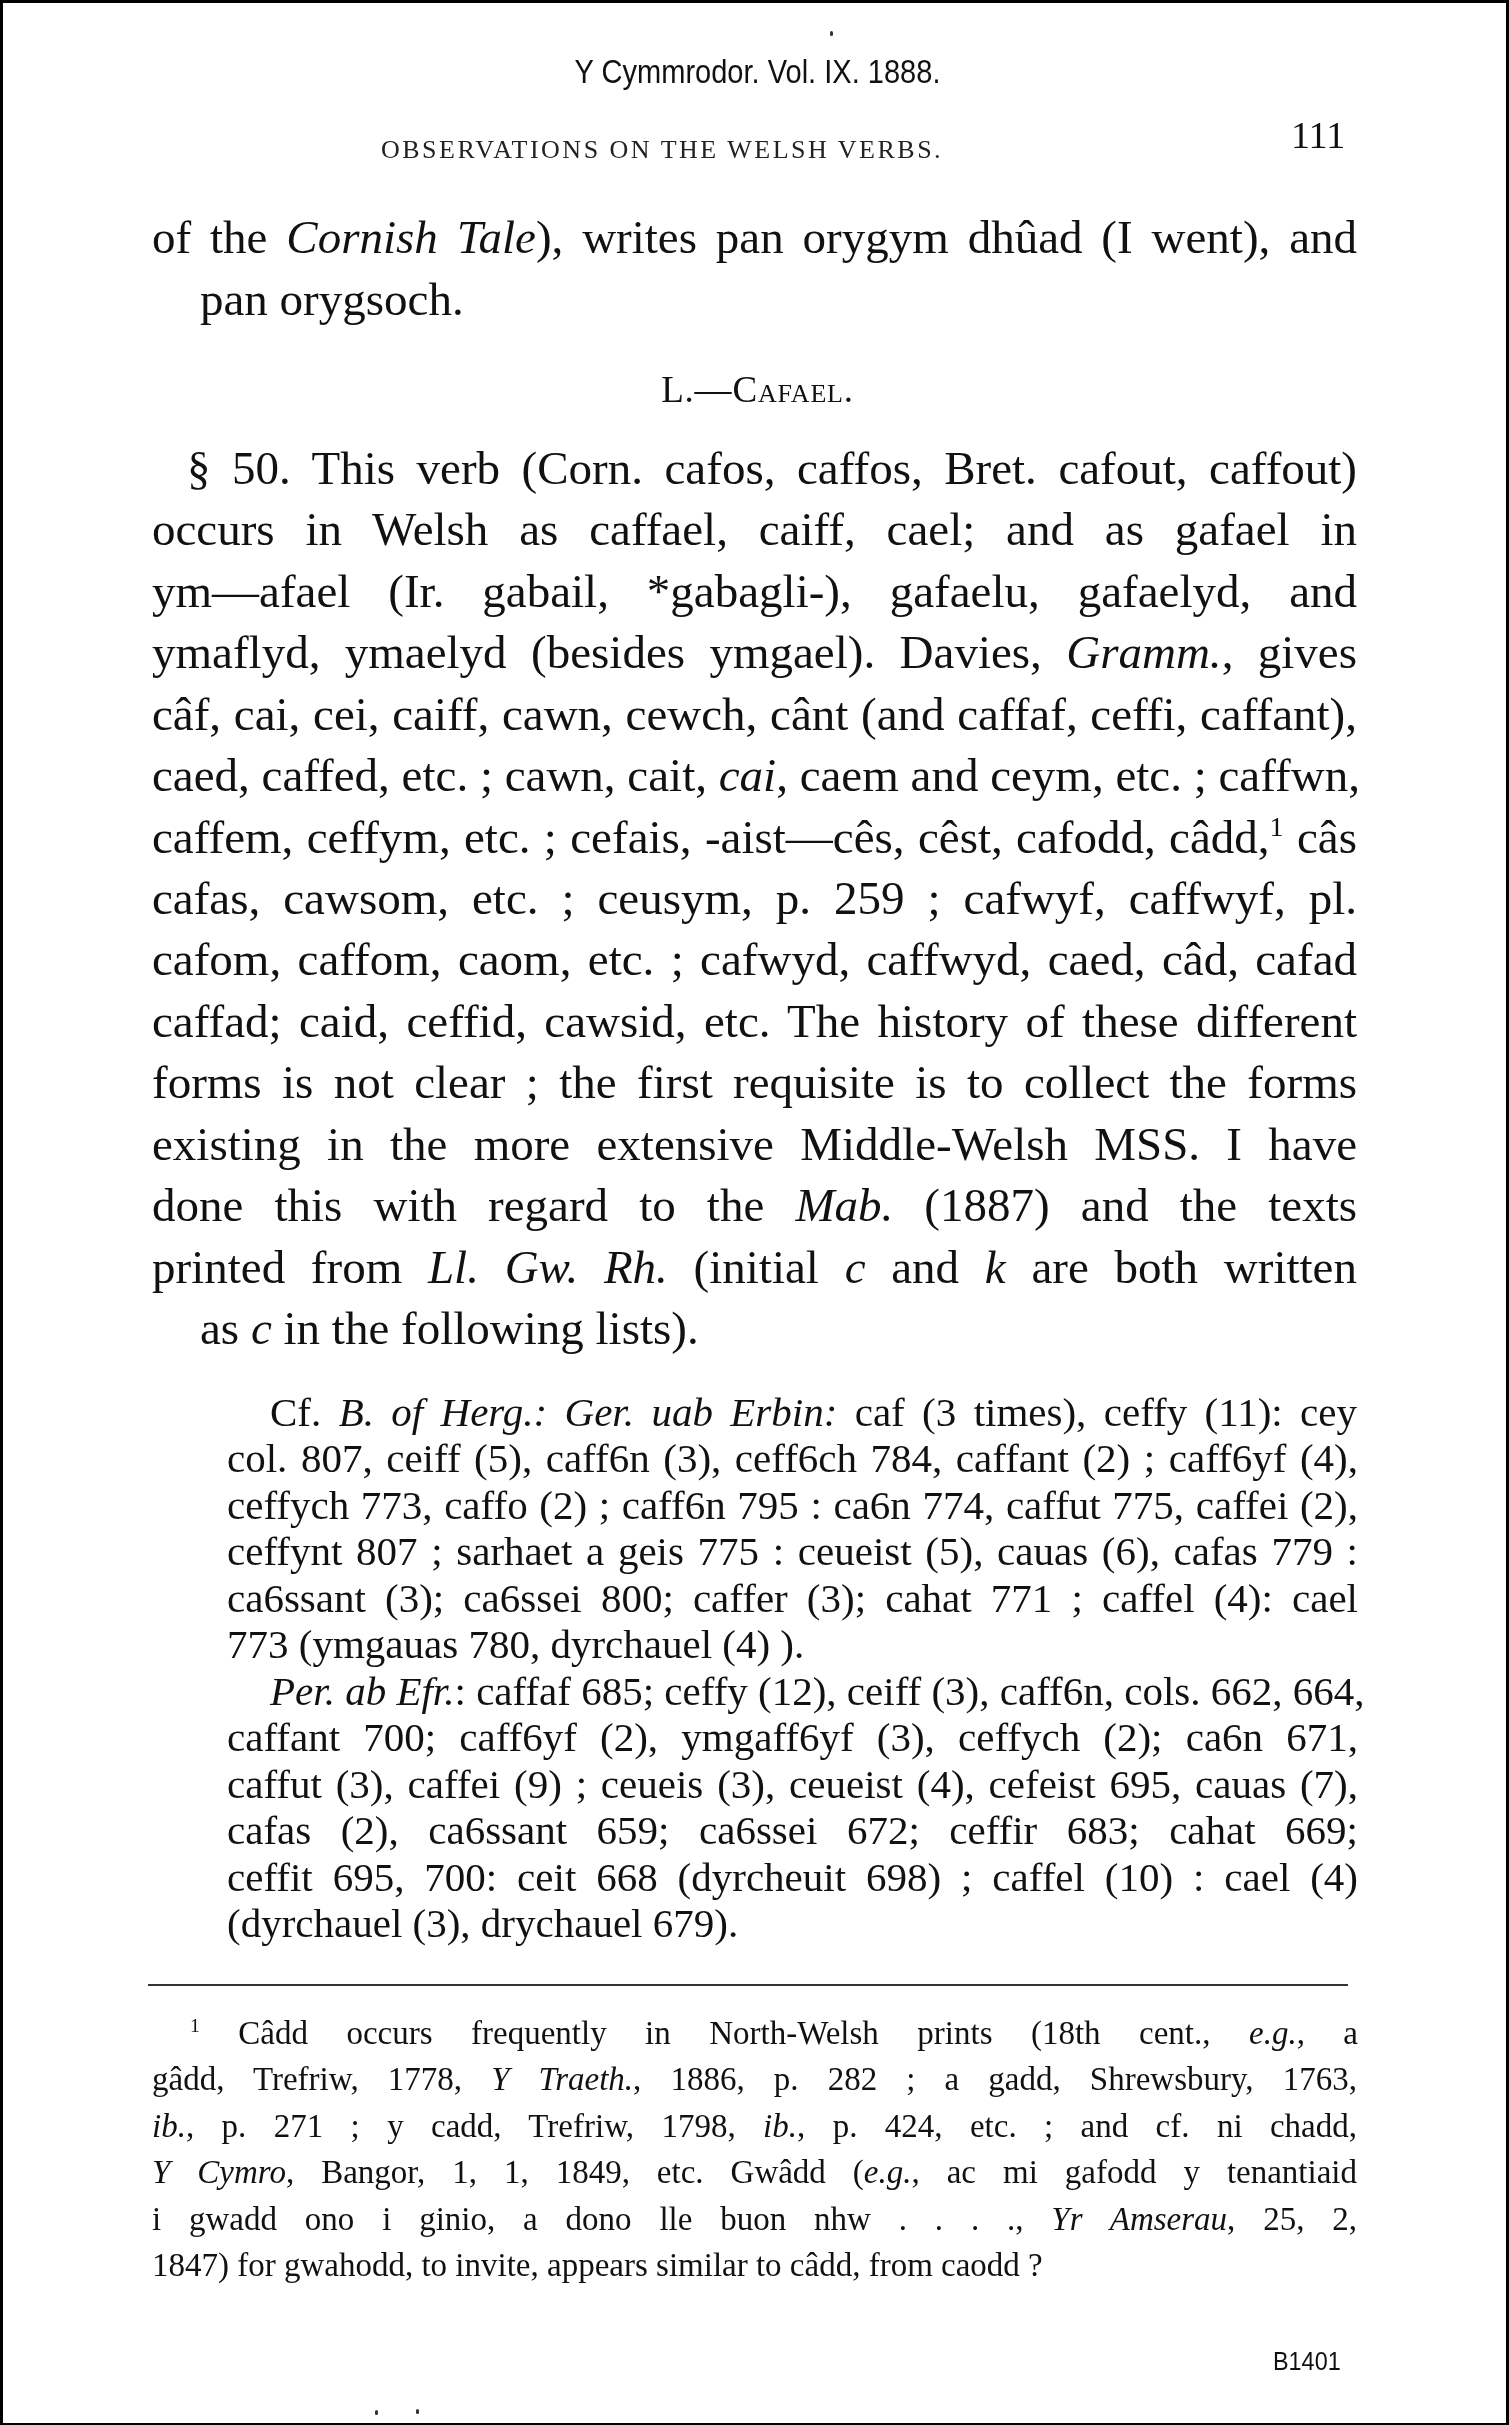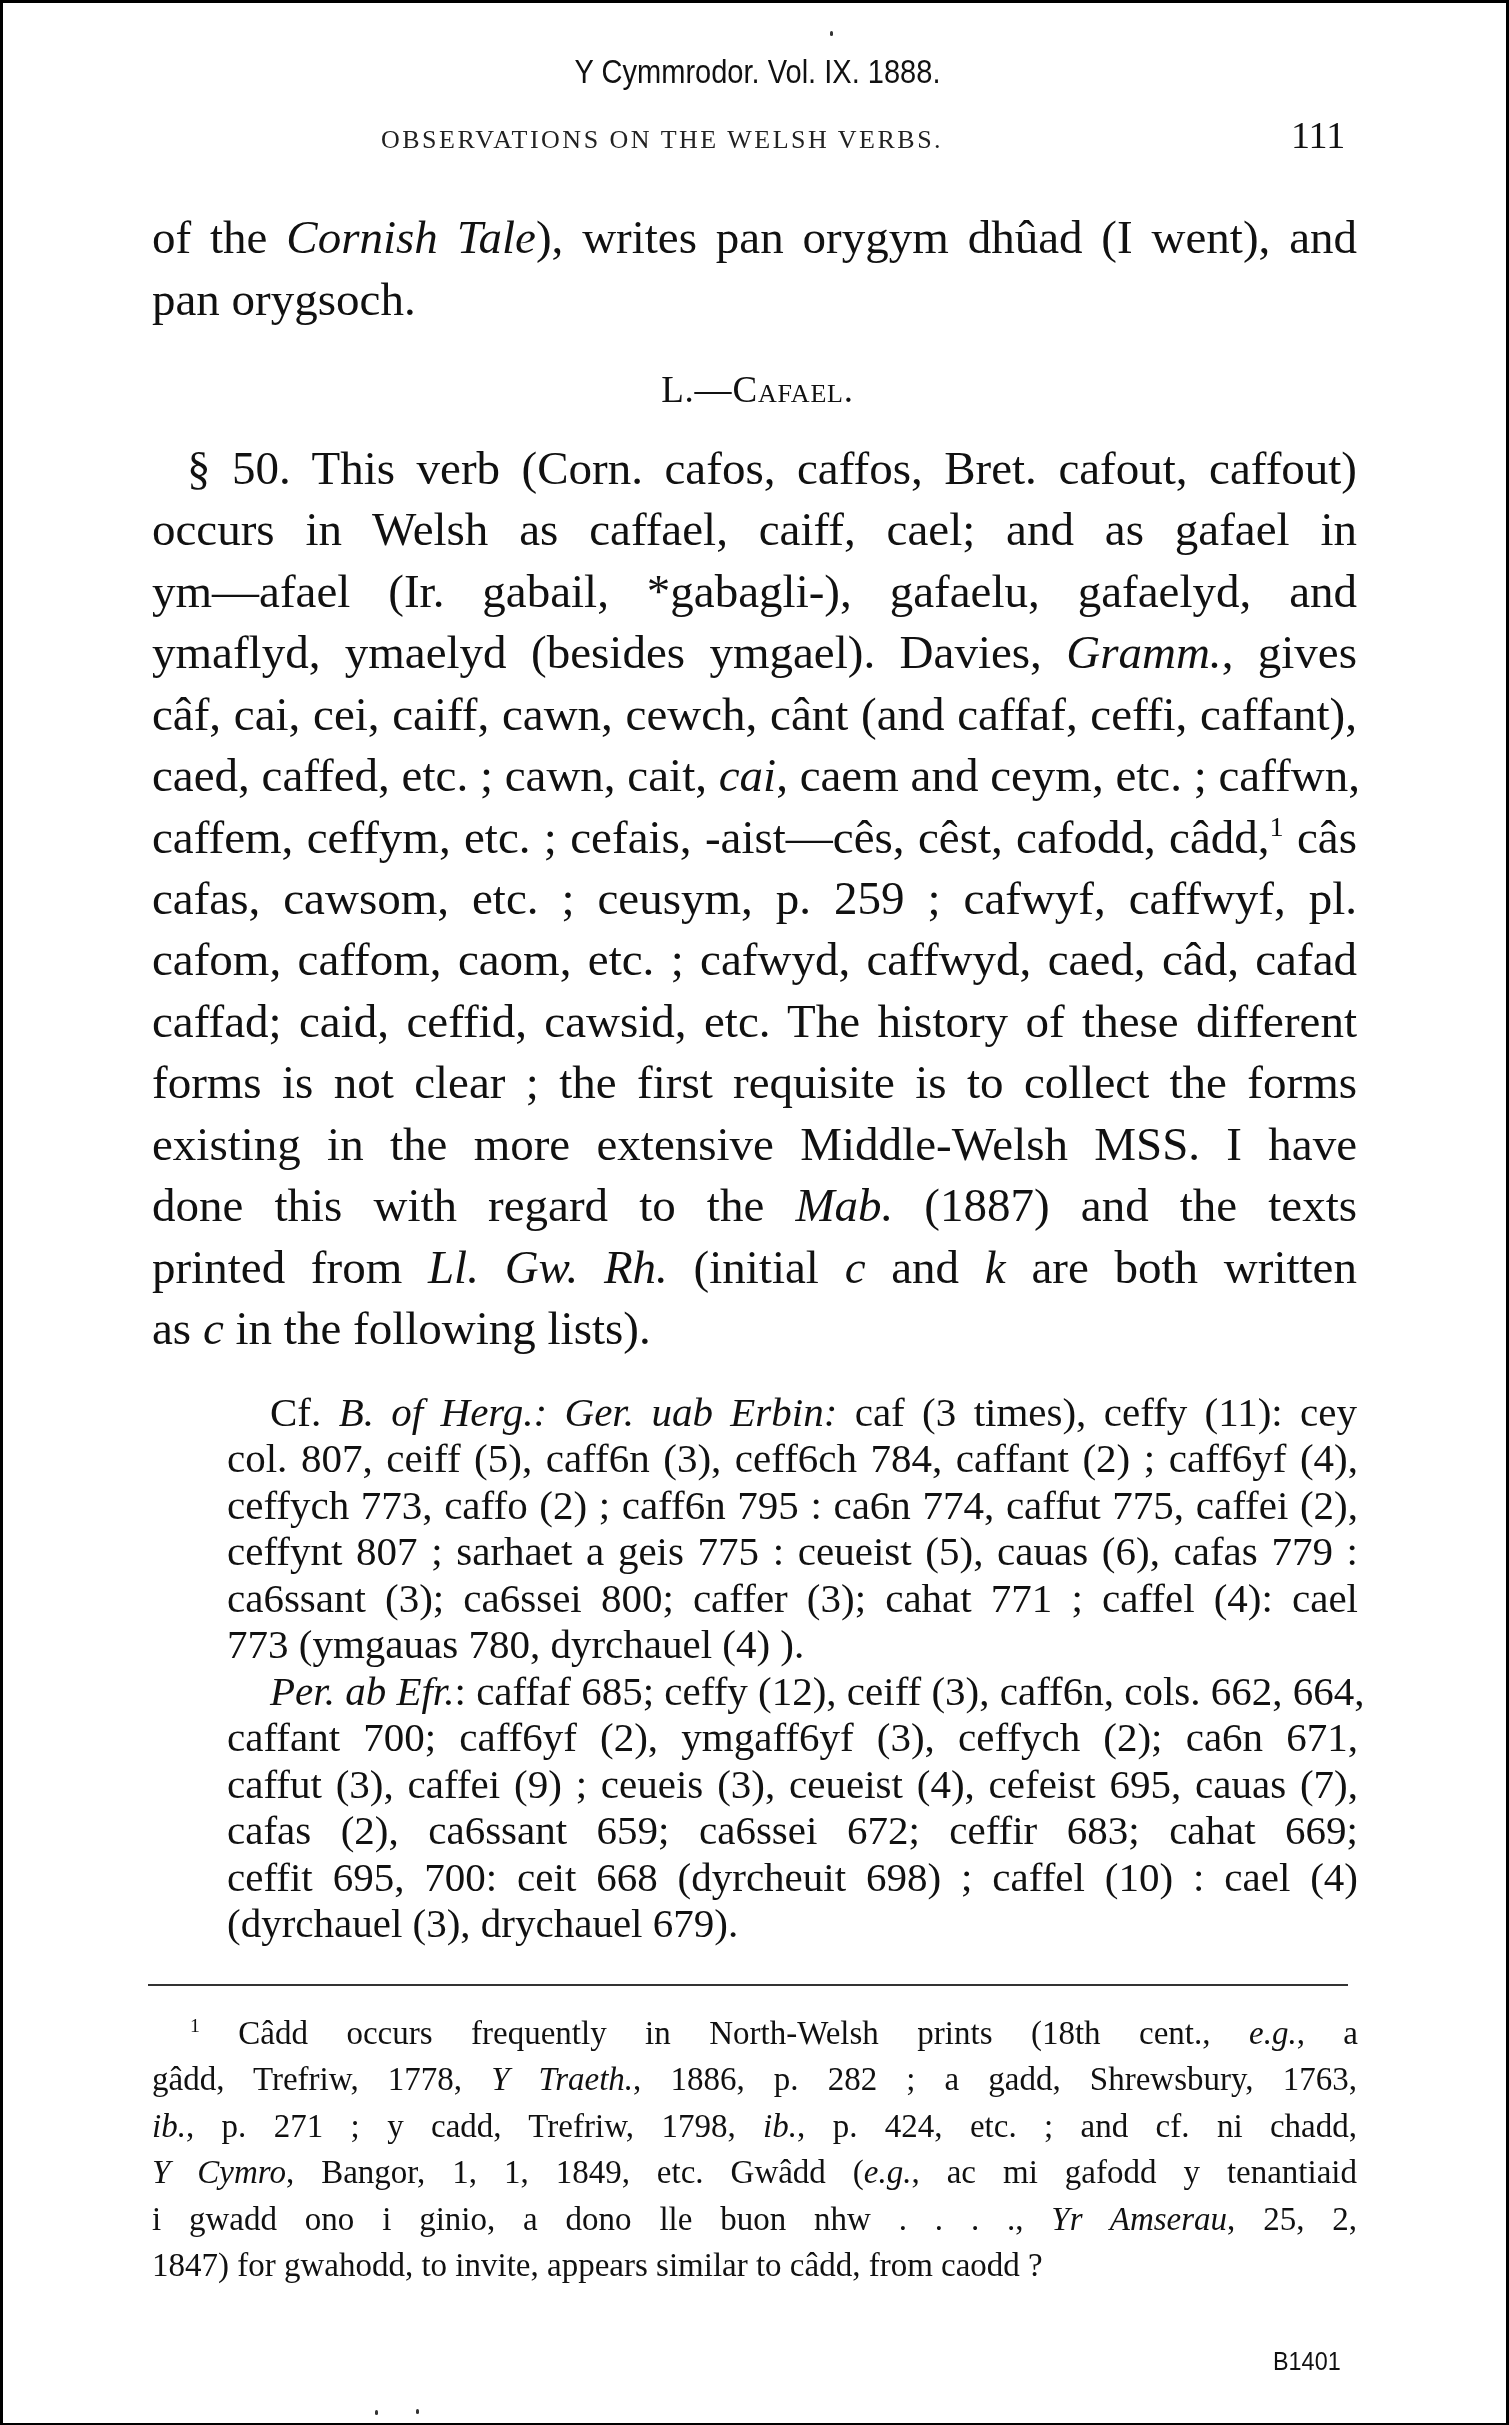--- a/index.html
+++ b/index.html
@@ -10,35 +10,35 @@
     color: #111;
     text-decoration: underline;
   }
   .abs { position: absolute; white-space: nowrap; }
   .source-title {
     top: 50px; left: 0; width: 1509px; text-align: center;
     font-family: "Liberation Sans", sans-serif; font-size: 33px; color: #111;
     transform: scaleX(0.88); transform-origin: 755px 0;
   }
   .running-head {
-    top: 122px; left: 378px;
+    top: 132px; left: 378px;
     font-family: "Liberation Serif", serif; font-size: 26px; letter-spacing: 2.5px;
     color: #222;
   }
   .page-number {
     top: 110px; left: 1288px;
     font-family: "Liberation Serif", serif; font-size: 38px; color: #111;
   }
   .body-line {
     position: absolute; left: 149px; width: 1205px;
     font-family: "Liberation Serif", serif; font-size: 47px; color: #111;
     text-align: justify; text-align-last: justify; white-space: nowrap;
     line-height: 50px; height: 50px;
   }
-  .body-line.last { text-align-last: left; }
+  .body-line.last { text-align-last: left; margin-left: 48px; }
   .section-heading {
     position: absolute; top: 365px; left: 0; width: 1509px; text-align: center;
     font-family: "Liberation Serif", serif; font-size: 37px; font-variant: small-caps;
     color: #111; letter-spacing: 0.8px;
   }
   .small-line {
     position: absolute; left: 224px; width: 1131px;
     font-family: "Liberation Serif", serif; font-size: 41px; color: #111;
     text-align: justify; text-align-last: justify; white-space: nowrap;
     line-height: 42px; height: 42px;

